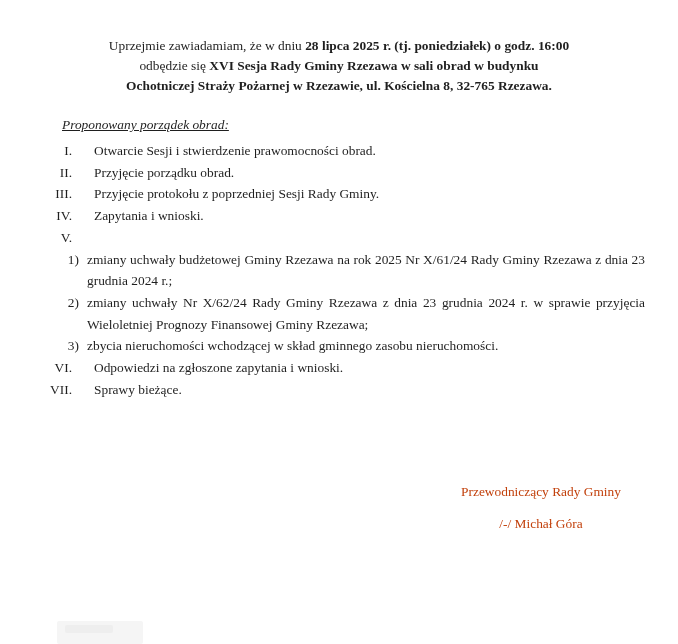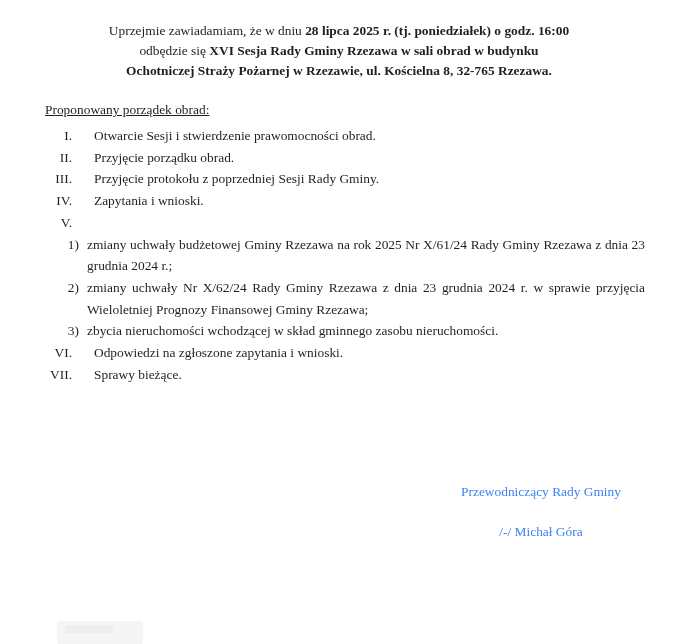--- a/index.html
+++ b/index.html
@@ -8,45 +8,46 @@
     width: 678px;
     height: 644px;
     background: #ffffff;
     font-family: "Liberation Serif", "DejaVu Serif", serif;
     color: #1f1f1f;
     font-size: 13.4px;
     overflow: hidden;
   }
   .b { font-weight: bold; }
   .header {
-    padding-top: 21px;
+    padding-top: 36px;
     text-align: center;
     line-height: 20px;
   }
   .agenda-title {
-    margin: 21px 0 0 45px;
+    margin: 21px 0 0 62px;
     text-decoration: underline;
+    font-style: italic;
   }
   .agenda { margin-top: 7px; }
   .row { display: flex; line-height: 21.7px; }
   .num { flex: 0 0 72px; text-align: right; }
   .txt { margin-left: 22px; }
   .srow { display: flex; line-height: 21.7px; }
   .smark { flex: 0 0 79px; text-align: right; }
   .stxt { margin-left: 8px; width: 558px; text-align: justify; }
   .signature {
     position: absolute;
     left: 420px;
     top: 482px;
     width: 242px;
     text-align: center;
-    color: #3b82f6;
+    color: #c2410c;
     line-height: 20px;
   }
-  .sig-name { margin-top: 20px; }
+  .sig-name { margin-top: 12px; }
   .artifact {
     position: absolute;
     left: 57px;
     top: 621px;
     width: 86px;
     height: 23px;
     background: #f5f5f5;
     border-radius: 2px;
   }
   .artifact::after {

